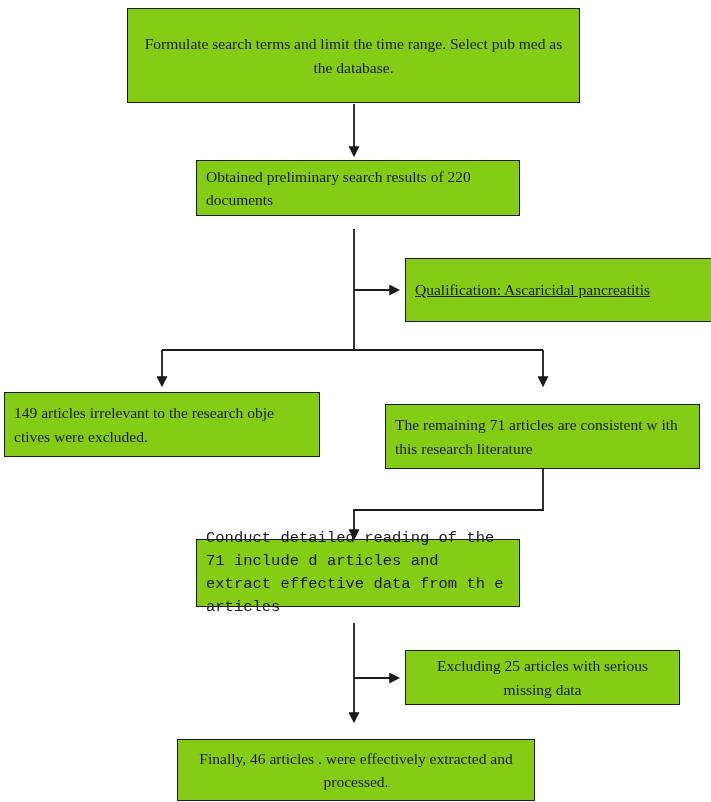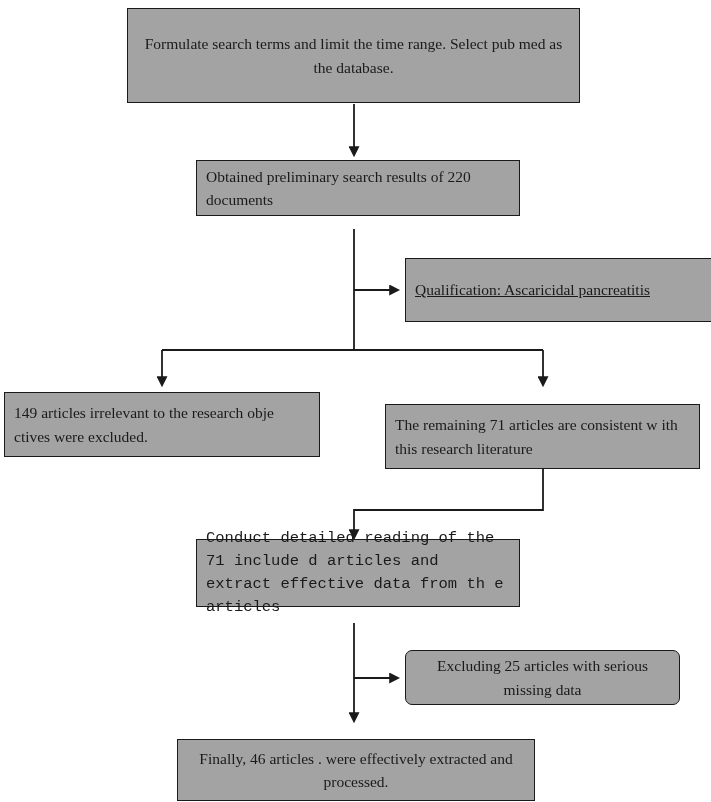--- a/index.html
+++ b/index.html
@@ -21,39 +21,39 @@
     width: 711px; height: 802px;
     pointer-events: none;
   }
   .connectors path.line {
     stroke: #1a1a1a;
     stroke-width: 1.8;
     fill: none;
   }
   .node {
     position: absolute;
-    background: #a3a3a3;
+    background: #84cc16;
     border: 1.6px solid #1a1a1a;
     font-size: 15.5px;
     line-height: 1.5;
     display: flex;
     align-items: center;
     padding: 6px 9px;
     color: #1a1a1a;
   }
   .node.center { justify-content: center; text-align: center; }
   .node.left   { justify-content: flex-start; text-align: left; }
 
   .n-formulate   { left: 127px; top:   8px; width: 453px; height: 95px; }
   .n-preliminary { left: 196px; top: 160px; width: 324px; height: 56px; }
   .n-qualify     { left: 405px; top: 258px; width: 336px; height: 64px; text-decoration: underline; }
   .n-excluded    { left:   4px; top: 392px; width: 316px; height: 65px; }
   .n-remaining   { left: 385px; top: 392px; width: 315px; height: 65px; margin-top: 12px; }
   .n-reading     { left: 196px; top: 539px; width: 324px; height: 68px; font-family: Liberation Mono, monospace; }
-  .n-missing     { left: 405px; top: 650px; width: 275px; height: 55px; border-radius: 7px; }
+  .n-missing     { left: 405px; top: 650px; width: 275px; height: 55px; }
   .n-final       { left: 177px; top: 728px; width: 358px; height: 62px; margin-top: 11px; }
 </style>
 </head>
 <body>
 
 <div class="canvas">
 
   <svg class="connectors" width="711" height="802" viewBox="0 0 711 802" xmlns="http://www.w3.org/2000/svg">
     <defs>
       <marker id="arrow" markerUnits="userSpaceOnUse" markerWidth="11" markerHeight="11" viewBox="0 0 10 10" refX="8" refY="5" orient="auto">

